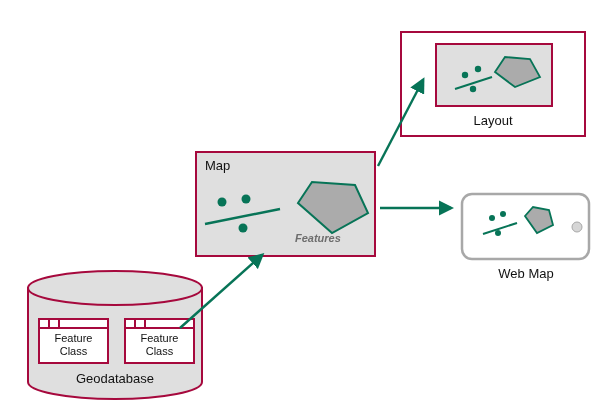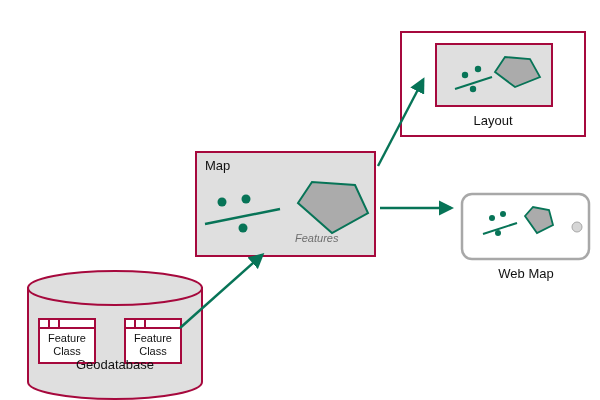--- a/index.html
+++ b/index.html
@@ -14,35 +14,35 @@
   .layout-frame { position: absolute; left: 33px; top: 10px; width: 118px; height: 64px;
                   background: var(--box-fill-gray, #DFDFDF); border: 2px solid var(--outline-red, #A6093D); }
   .layout-label { position: absolute; left: 0; top: 80px; width: 100%; text-align: center; }
 
   
   .map-box { position: absolute; left: 195px; top: 135px; width: 181px; height: 106px;
              background: var(--box-fill-gray, #DFDFDF); border: 2px solid var(--outline-red, #A6093D); text-align: center; }
   .map-title { position: absolute; left: 8px; top: 5px; font-size: 13px; }
   .map-gfx { position: absolute; left: 0; top: 0; }
   .features-caption { position: absolute; left: 98px; top: 79px; font-size: 11px;
-                      font-style: italic; font-weight: normal; color: var(--caption-gray, #6E6E6E); }
+                      font-style: italic; font-weight: bold; color: var(--caption-gray, #6E6E6E); }
 
   
   .webmap { position: absolute; left: 460px; top: 176px; width: 132px; height: 100px; }
   .webmap-label { position: absolute; left: 0; top: 74px; width: 100%; text-align: center; }
   .device-body { fill: #fff; stroke: var(--device-gray, #A8A8A8); stroke-width: 2.5; }
   .device-button { fill: #D6D6D6; stroke: var(--device-gray, #A8A8A8); stroke-width: 1; }
 
   
   .geodb { position: absolute; left: 25px; top: 253px; width: 180px; height: 134px; }
   .cyl { position: absolute; left: 0; top: 0; }
   .cyl-shape { fill: var(--box-fill-gray, #DFDFDF); stroke: var(--outline-red, #A6093D); stroke-width: 2; }
-  .geodb-label { position: absolute; left: 0; top: 88px; width: 100%; text-align: center; }
+  .geodb-label { position: absolute; left: 0; top: 102px; width: 100%; text-align: center; }
 
-  .fc-table { position: absolute; width: 58px; height: 46px; background: #fff;
+  .fc-table { position: absolute; width: 71px; height: 46px; background: #fff;
               border: 2px solid var(--outline-red, #A6093D); }
   .fc-head { height: 9px; border-bottom: 2px solid var(--outline-red, #A6093D); position: relative; }
   .fc-head::before, .fc-head::after { content: ""; position: absolute; top: 0; bottom: 0; width: 0;
               border-left: 2px solid var(--outline-red, #A6093D); }
   .fc-head::before { left: 8px; }
   .fc-head::after { left: 18px; }
   .fc-text { font-size: 11px; line-height: 13px; text-align: center; padding-top: 3px; }
 
   
   .g-dot { fill: var(--feature-green, #077457); }

